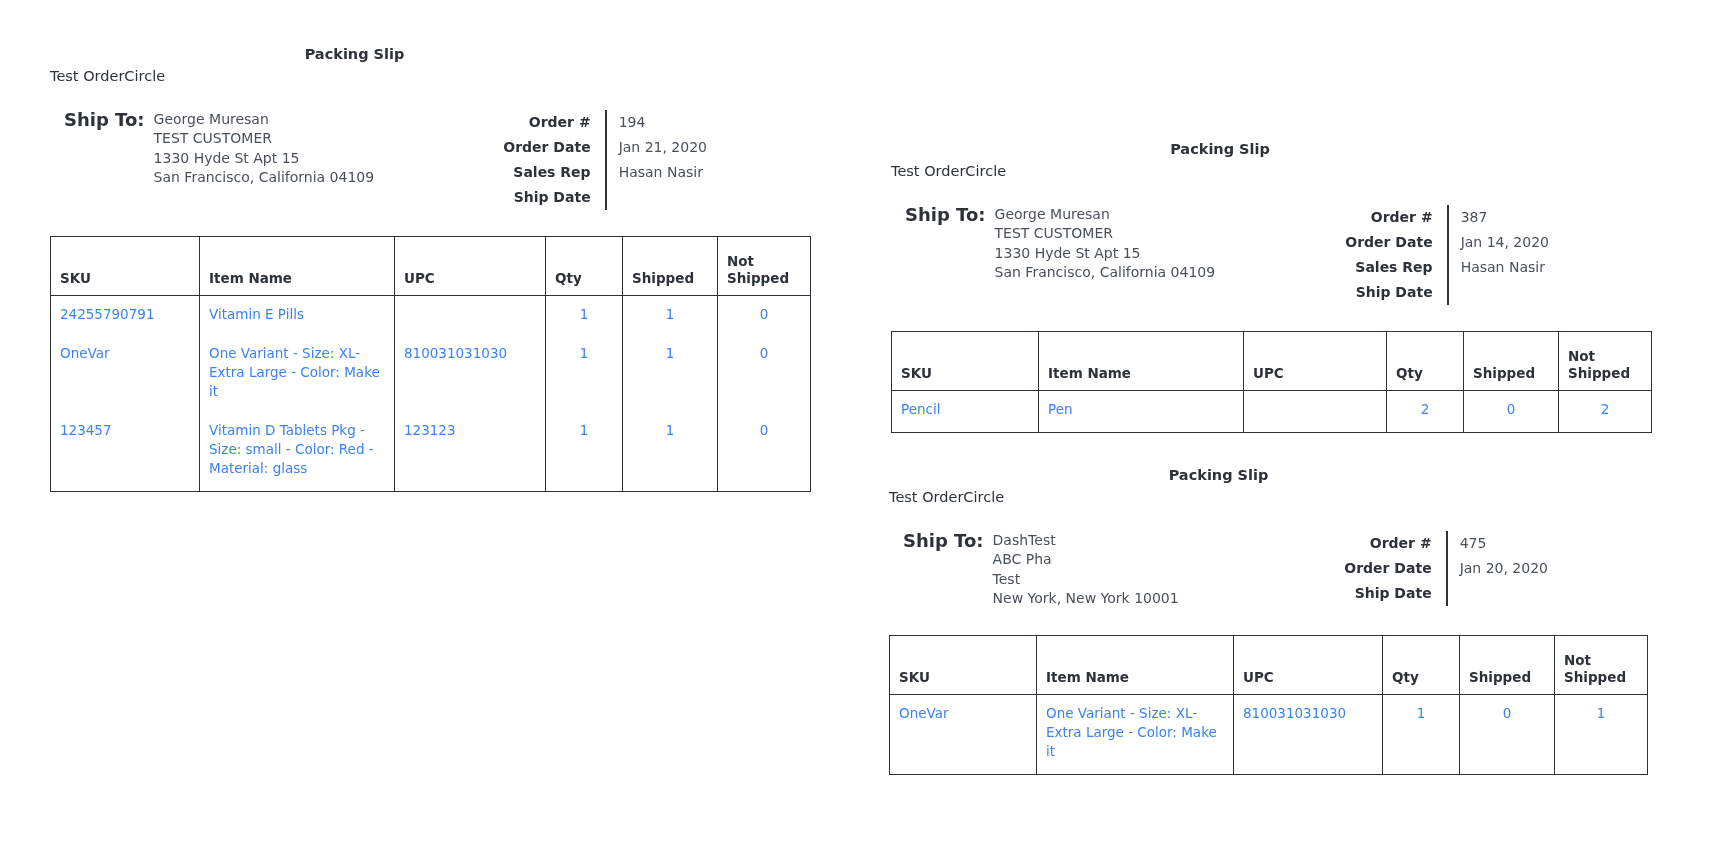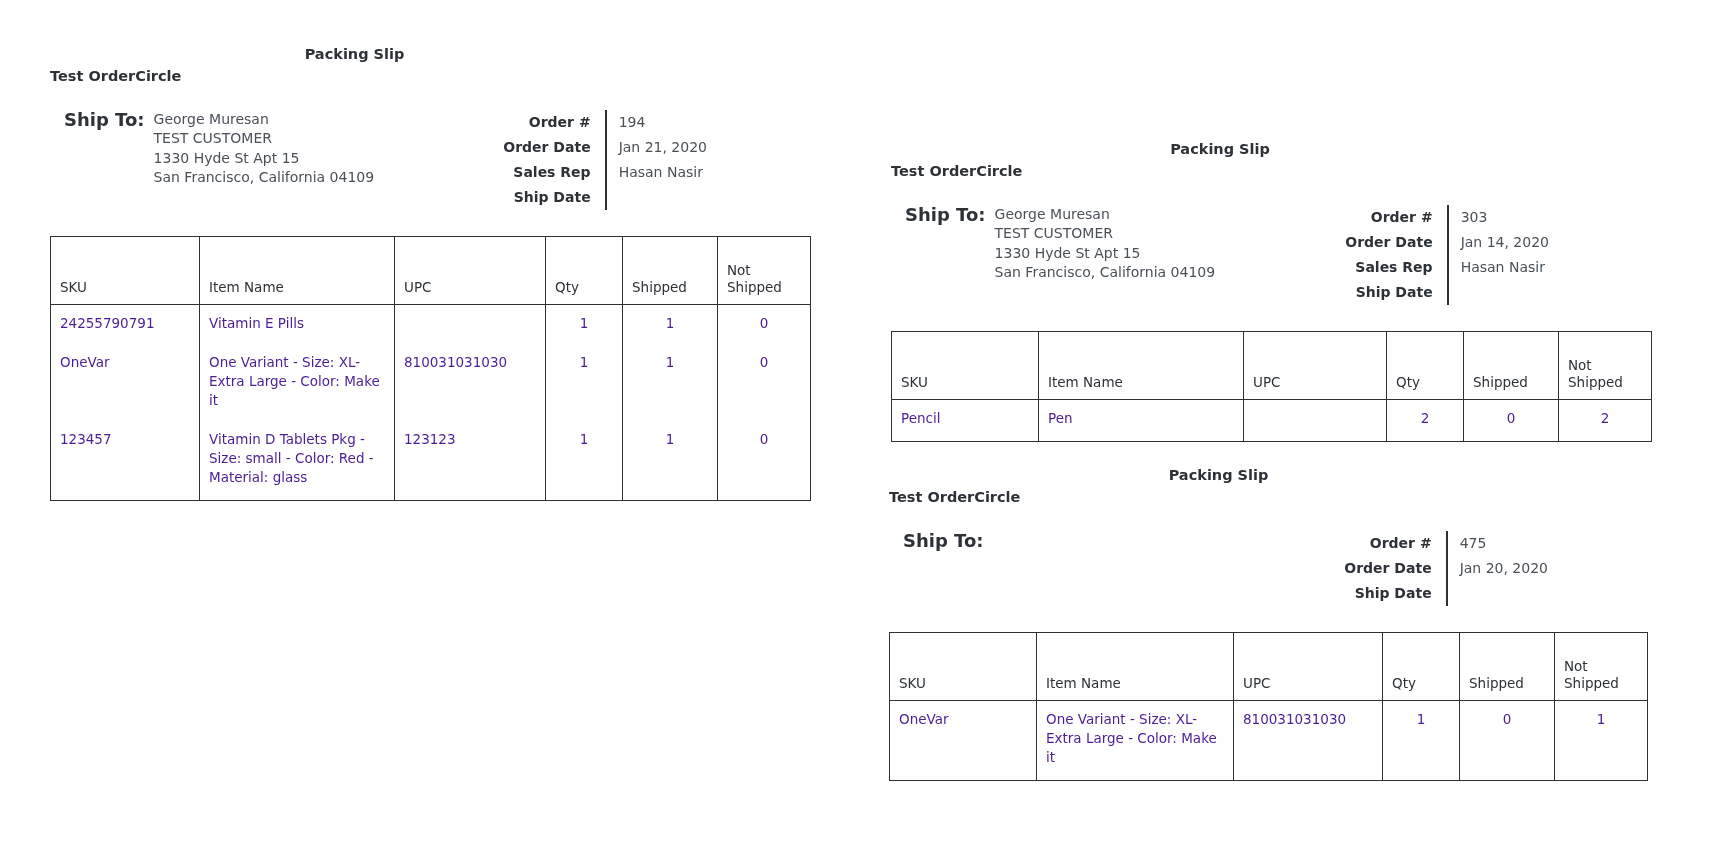--- a/index.html
+++ b/index.html
@@ -22,21 +22,21 @@
     box-sizing: border-box;
   }
   .slip-title {
     text-align: center;
     font-weight: bold;
     font-size: 14.5px;
     color: #2d3238;
     line-height: 1.2;
   }
   .slip-company {
-    font-weight: bold;
+    font-weight: normal;
     font-size: 14.5px;
     color: #2d3238;
     margin-top: 5px;
     line-height: 1.2;
   }
 
   
   .slip-header {
     display: flex;
     align-items: flex-start;
@@ -93,31 +93,31 @@
     border-collapse: collapse;
     width: 100%;
     margin-top: 26px;
     table-layout: fixed;
   }
   table.items, table.items th, table.items td {
     border: 1.6px solid #2d3238;
   }
   table.items th {
     font-size: 13.5px;
-    font-weight: normal;
+    font-weight: bold;
     color: #2d3238;
     text-align: left;
     vertical-align: bottom;
-    padding: 17px 9px 8px 9px;
+    padding: 8px 9px 8px 9px;
     height: 42px;
     line-height: 17px;
   }
   table.items td {
     font-size: 13.5px;
-    color: #4c1d95;
+    color: #3b82f6;
     vertical-align: top;
     padding: 9px 9px 11px 9px;
     line-height: 19px;
     border-top: none;
     border-bottom: none;
     margin-top: 24px;
   }
   table.items tbody tr:last-child td { padding-bottom: 13px; }
   table.items tbody { border-bottom: 1.6px solid #2d3238; }
   th.c-sku, td.c-sku { width: 130px; }
@@ -237,21 +237,21 @@
 
     <div class="ordermeta">
       <div class="ordermeta-labels">
         <div>Order #</div>
         <div>Order Date</div>
         <div>Sales Rep</div>
         <div>Ship Date</div>
       </div>
       <div class="ordermeta-rule"></div>
       <div class="ordermeta-values">
-        <div>303</div>
+        <div>387</div>
         <div>Jan 14, 2020</div>
         <div>Hasan Nasir</div>
         <div></div>
       </div>
     </div>
   </div>
 
   <table class="items">
     <thead>
       <tr>
@@ -276,20 +276,26 @@
   </table>
 </section>
 
 <section class="slip" id="slip-3">
   <div class="slip-title">Packing Slip</div>
   <div class="slip-company">Test OrderCircle</div>
 
   <div class="slip-header">
     <div class="shipto">
       <div class="shipto-label">Ship To:</div>
+      <div class="shipto-lines">
+        <div>DashTest</div>
+        <div>ABC Pha</div>
+        <div>Test</div>
+        <div>New York, New York 10001</div>
+      </div>
     </div>
 
     <div class="ordermeta">
       <div class="ordermeta-labels">
         <div>Order #</div>
         <div>Order Date</div>
         <div>Ship Date</div>
       </div>
       <div class="ordermeta-rule"></div>
       <div class="ordermeta-values">

